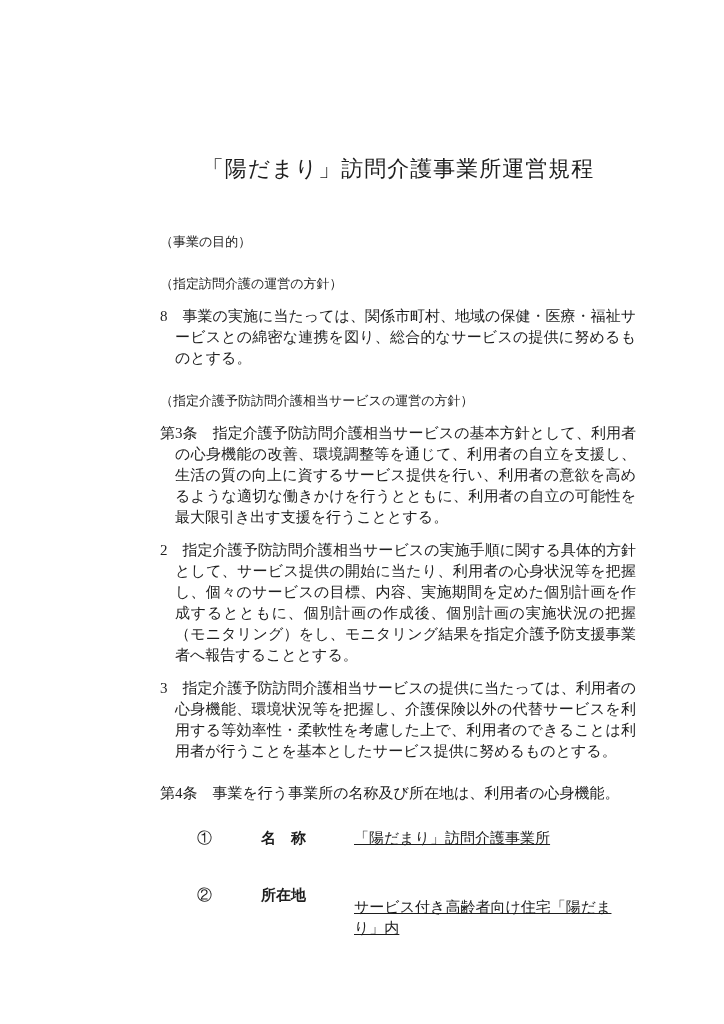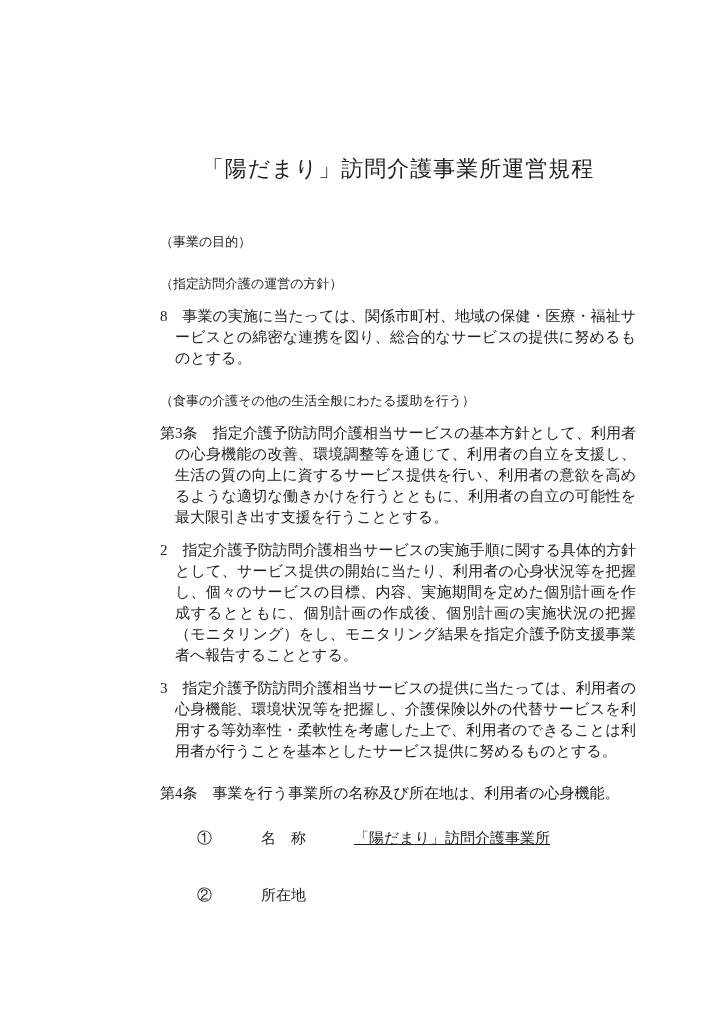--- a/index.html
+++ b/index.html
@@ -37,21 +37,21 @@
   .para {
     padding-left: 1em;
     text-indent: -1em;
     text-align: justify;
   }
   .item-row {
     display: flex;
     padding-left: 25px;
   }
   .item-marker { width: 40px; flex: 0 0 40px; }
-  .item-label  { width: 57px; flex: 0 0 57px; }
+  .item-label  { width: 57px; flex: 0 0 57px; font-weight: bold; }
   .item-value  { flex: 1; text-decoration: underline; }
 </style>
 </head>
 <body>
 
 <div class="page">
 
   <h1 class="doc-title">「陽だまり」訪問介護事業所運営規程</h1>
 
   <div class="body-text">
@@ -59,39 +59,40 @@
     <div class="section">
       <div class="section-header">（事業の目的）</div>
     </div>
 
     <div class="section">
       <div class="section-header">（指定訪問介護の運営の方針）</div>
       <div class="para">8　事業の実施に当たっては、関係市町村、地域の保健・医療・福祉サービスとの綿密な連携を図り、総合的なサービスの提供に努めるものとする。</div>
     </div>
 
     <div class="section">
-      <div class="section-header">（食事の介護その他の生活全般にわたる援助を行う）</div>
+      <div class="section-header">（指定介護予防訪問介護相当サービスの運営の方針）</div>
       <div class="para">第3条　指定介護予防訪問介護相当サービスの基本方針として、利用者の心身機能の改善、環境調整等を通じて、利用者の自立を支援し、生活の質の向上に資するサービス提供を行い、利用者の意欲を高めるような適切な働きかけを行うとともに、利用者の自立の可能性を最大限引き出す支援を行うこととする。</div>
       <div class="para">2　指定介護予防訪問介護相当サービスの実施手順に関する具体的方針として、サービス提供の開始に当たり、利用者の心身状況等を把握し、個々のサービスの目標、内容、実施期間を定めた個別計画を作成するとともに、個別計画の作成後、個別計画の実施状況の把握（モニタリング）をし、モニタリング結果を指定介護予防支援事業者へ報告することとする。</div>
       <div class="para">3　指定介護予防訪問介護相当サービスの提供に当たっては、利用者の心身機能、環境状況等を把握し、介護保険以外の代替サービスを利用する等効率性・柔軟性を考慮した上で、利用者のできることは利用者が行うことを基本としたサービス提供に努めるものとする。</div>
     </div>
 
     <div class="section">
       <div class="para">第4条　事業を行う事業所の名称及び所在地は、利用者の心身機能。</div>
 
       <div class="item-row">
         <span class="item-marker">①</span>
         <span class="item-label">名　称</span>
         <span class="item-value">
           <span>「陽だまり」訪問介護事業所</span>
         </span>
       </div>
 
       <div class="item-row">
         <span class="item-marker">②</span>
         <span class="item-label">所在地</span>
         <span class="item-value">
+          <div>サービス付き高齢者向け住宅「陽だまり」内</div>
         </span>
       </div>
     </div>
 
   </div>
 </div>
 
 </body></html>

